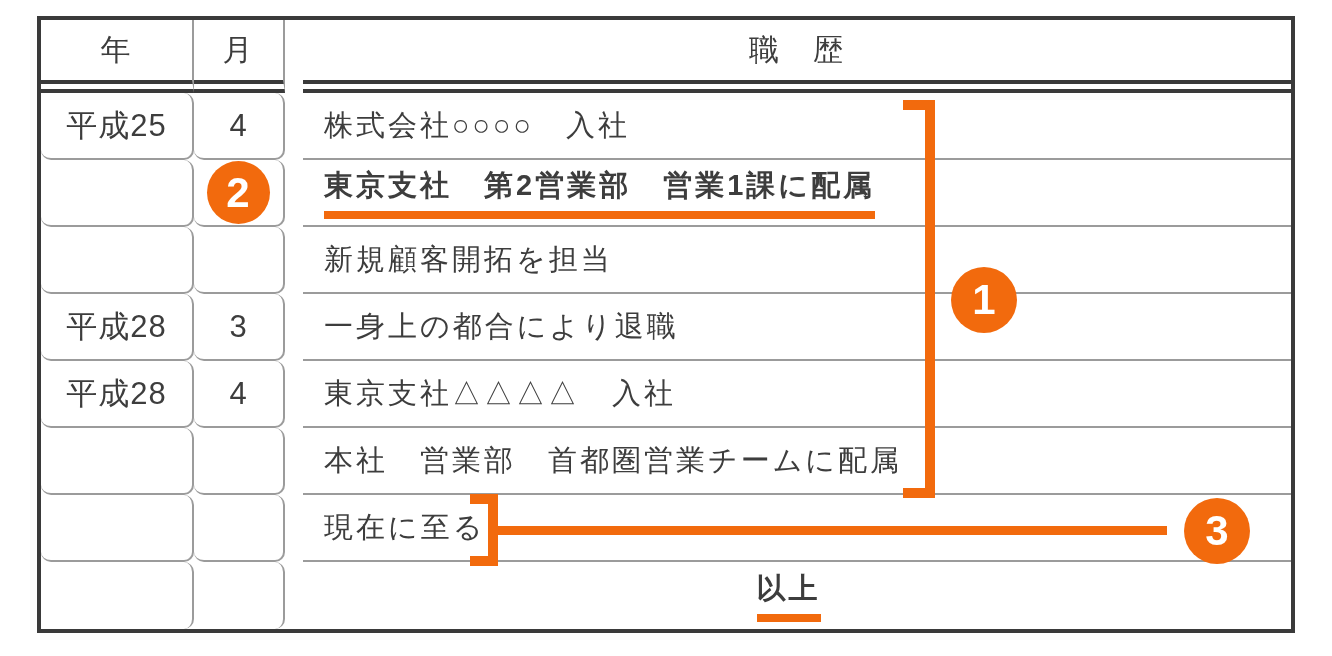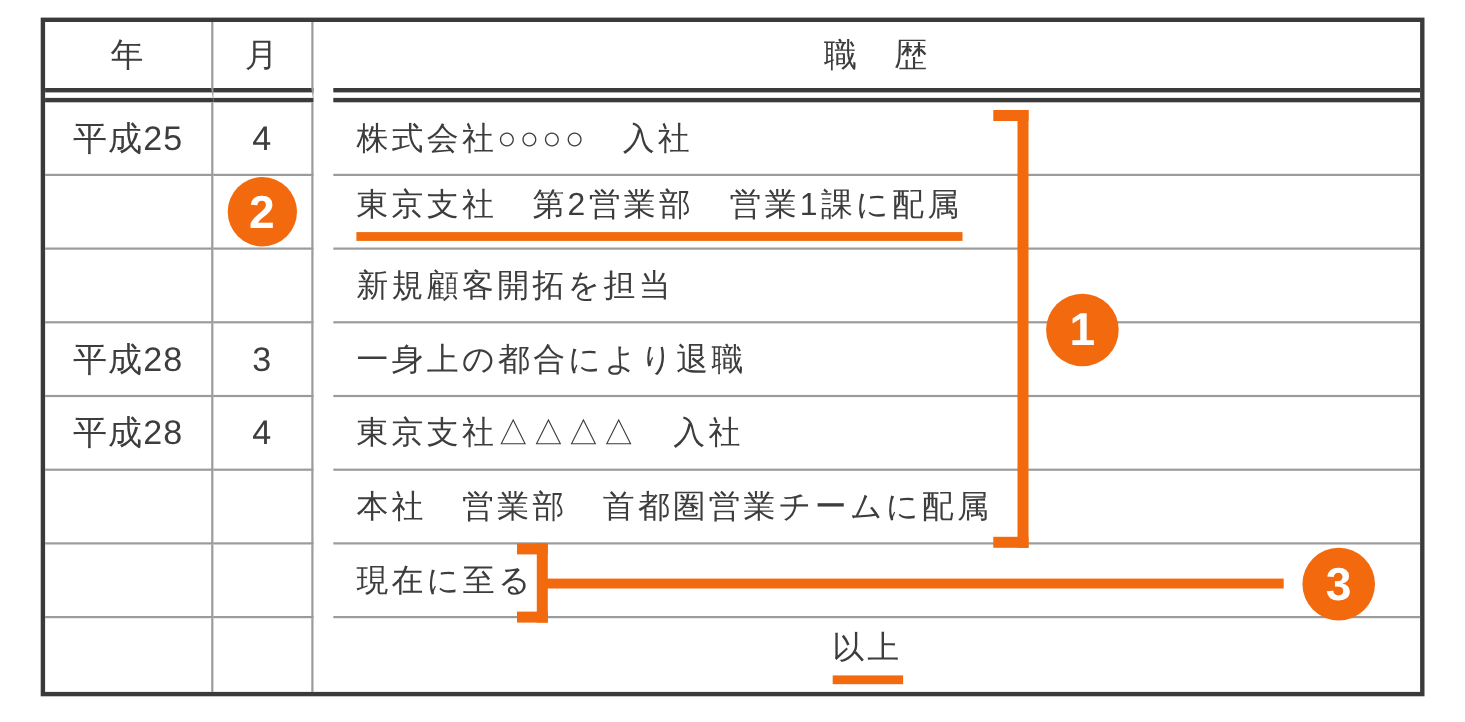--- a/index.html
+++ b/index.html
@@ -36,29 +36,30 @@
     overflow: visible;
   }
   .cell.c3 { border-right: none; margin-left: 18px; }
   .cell.head {
     border-bottom: 13px double var(--line-dark);
     justify-content: center;
     font-size: 30px;
     letter-spacing: 2px;
   }
   .cell.last { border-bottom: none; }
-  .c-date { justify-content: center; font-size: 31px; letter-spacing: 1px; }
+  .c-date { justify-content: center; font-size: 31px; letter-spacing: 1px; border-radius: 10px; }
   .c-text { padding-left: 21px; font-size: 29px; letter-spacing: 3px; }
   .c-text.right { justify-content: center; padding-right: 38px; }
 
   
   .u-accent {
     display: inline-block;
     border-bottom: 8px solid var(--accent);
     padding-bottom: 5px;
+    font-weight: bold;
   }
 
   
   .badge {
     position: absolute;
     width: 66px; height: 66px;
     border-radius: 50%;
     background: var(--accent);
     color: #ffffff;
     font-size: 42px;

